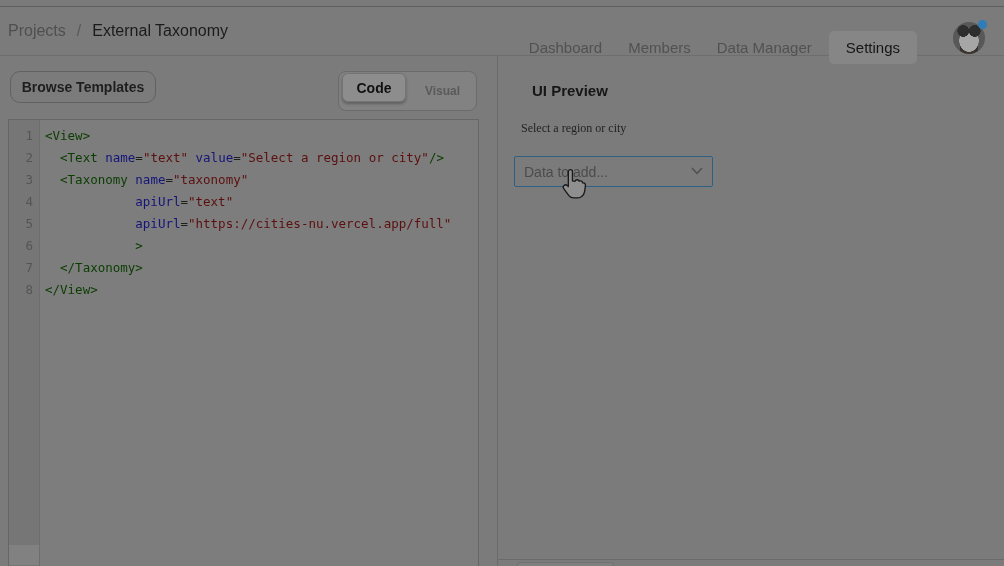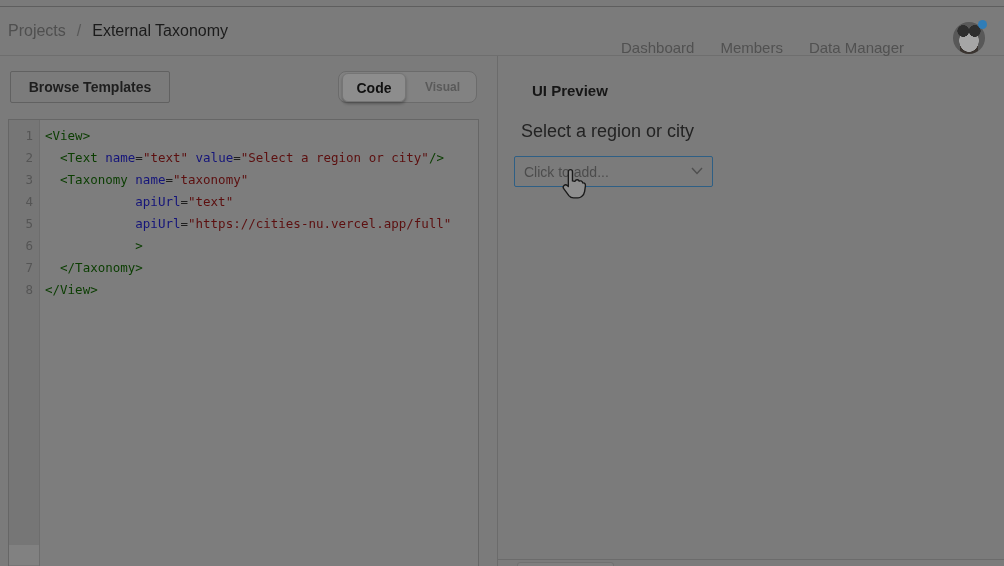--- a/index.html
+++ b/index.html
@@ -26,25 +26,25 @@
           background:
             radial-gradient(circle at 32% 28%, #2e2e2e 0 18%, rgba(0,0,0,0) 19%),
             radial-gradient(circle at 68% 28%, #2e2e2e 0 18%, rgba(0,0,0,0) 19%),
             radial-gradient(ellipse at 50% 58%, #a6a6a6 0 42%, rgba(0,0,0,0) 44%),
             radial-gradient(ellipse at 50% 95%, #3a3430 0 40%, rgba(0,0,0,0) 42%),
             #585858;}
   .avatar .dot{position:absolute;top:-2px;right:-2px;width:9px;height:9px;border-radius:50%;
                background:#2f7db8;}
 
   
-  .btn-browse{position:absolute;left:10px;top:71px;width:160px;height:32px;box-sizing:border-box;
-              border:1px solid #616161;border-radius:2px;background:rgba(0,0,0,0);
+  .btn-browse{position:absolute;left:10px;top:71px;width:146px;height:32px;box-sizing:border-box;
+              border:1px solid #616161;border-radius:10px;background:rgba(0,0,0,0);
               display:flex;align-items:center;justify-content:center;
               font-size:14px;font-weight:600;color:#1e1e1e;}
-  .toggle{position:absolute;left:338px;top:71px;width:139px;height:32px;box-sizing:border-box;
+  .toggle{position:absolute;left:338px;top:71px;width:139px;height:40px;box-sizing:border-box;
           background:#828282;border:1px solid #6b6b6b;border-radius:8px;}
   .toggle-code{position:absolute;left:3px;top:1px;width:64px;height:29px;box-sizing:border-box;
                background:#8d8d8d;border:1px solid #757575;border-radius:6px;
                box-shadow:0 2px 3px rgba(0,0,0,0.28);
                display:flex;align-items:center;justify-content:center;
                font-size:14px;font-weight:700;color:#111;}
   .toggle-visual{position:absolute;left:70px;right:0;top:0;bottom:0;
                  display:flex;align-items:center;justify-content:center;
                  font-size:12px;font-weight:600;color:#5a5a5a;}
 
@@ -62,21 +62,21 @@
   .tk-attr{color:#14147a;}
   .tk-string{color:#5c0f0f;}
   .tk-plain{color:#1e1e1e;}
   .gutter-filler{position:absolute;left:0;bottom:3px;width:30px;height:20px;background:#818181;}
 
   
   .divider{position:absolute;left:497px;top:56px;bottom:0;width:1px;background:#6b6b6b;}
 
   
   .preview-title{position:absolute;left:532px;top:82px;font-size:15px;font-weight:700;color:#161616;}
-  .preview-prompt{position:absolute;left:521px;top:121px;font-size:18px;color:#232323;}
+  .preview-prompt{position:absolute;left:521px;top:121px;font-size:12px;color:#232323;font-family:Liberation Serif, serif;}
   .dropdown{position:absolute;left:514px;top:156px;width:199px;height:31px;box-sizing:border-box;
             border:1px solid #2e5f85;border-radius:2px;display:flex;align-items:center;
             padding:0 9px;font-size:14px;color:#4c4c4c;}
   .dropdown .chev{position:absolute;right:9px;top:10px;}
   .footer-line{position:absolute;left:498px;right:0;top:559px;height:1px;background:#6b6b6b;}
   .footer-box{position:absolute;left:517px;top:562px;width:97px;height:14px;box-sizing:border-box;
               border:1px solid #717171;border-radius:3px;background:#7f7f7f;}
 
   .cursor{position:absolute;left:560px;top:167px;width:27px;height:33px;z-index:50;}
 </style>
@@ -90,20 +90,21 @@
   <div class="header">
     <div class="crumbs">
       <span class="crumb-parent">Projects</span>
       <span class="crumb-sep">/</span>
       <span class="crumb-current">External Taxonomy</span>
     </div>
     <div class="nav">
       <span class="nav-item">Dashboard</span>
       <span class="nav-item">Members</span>
       <span class="nav-item">Data Manager</span>
+      <span class="nav-item active">Settings</span>
     </div>
     <div class="avatar">
       <div class="dot"></div>
     </div>
   </div>
 
   <div class="btn-browse">Browse Templates</div>
 
   <div class="toggle">
     <div class="toggle-code">Code</div>
@@ -133,21 +134,21 @@
       </div>
     <div class="gutter-filler"></div>
   </div>
 
   <div class="divider"></div>
 
   <div class="preview-title">UI Preview</div>
   <div class="preview-prompt">Select a region or city</div>
 
   <div class="dropdown">
-    <span>Click to add...</span>
+    <span>Data to add...</span>
     <svg class="chev" width="12" height="8" viewBox="0 0 12 8">
       <polyline points="1,1 6,6.5 11,1" fill="none" stroke="#4f4f4f" stroke-width="1.4"></polyline>
     </svg>
   </div>
 
   <div class="footer-line"></div>
   <div class="footer-box"></div>
 
   <svg class="cursor" viewBox="0 0 26 32">
     <path d="M10 2.5c1.1 0 2 .9 2 2v9l2.2 .4 .3 -.1c.3 -.9 1.2 -1.5 2.2 -1.4 .8 .1 1.5 .6 1.8 1.3 .5 -.3 1.2 -.4 1.8 -.2 .9 .3 1.5 1 1.6 1.9 .5 -.1 1.1 0 1.6 .3 .8 .5 1.2 1.4 1.1 2.3l-.8 5.6c-.3 2 -1.3 3.8 -2.9 5.1 -1 .8 -2.2 1.3 -3.5 1.3h-4.3c-1.8 0 -3.5 -.9 -4.6 -2.3l-5 -6.8c-.7 -.9 -.6 -2.2 .3 -3 .9 -.9 2.3 -.9 3.2 0l1 1V4.5c0 -1.1 .9 -2 2 -2z" fill="#8f8f8f" stroke="#1a1a1a" stroke-width="1.3" stroke-linejoin="round"></path>

